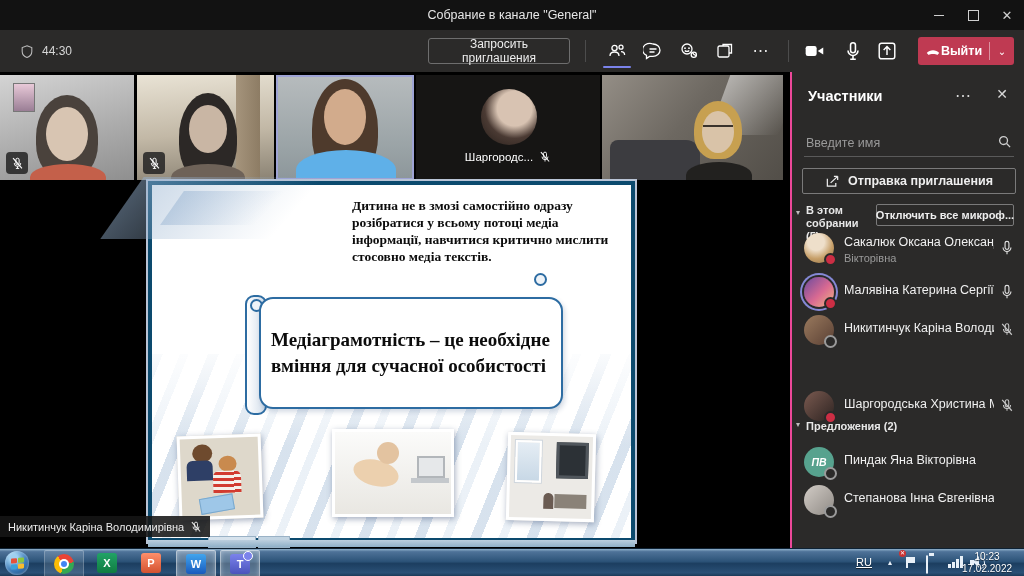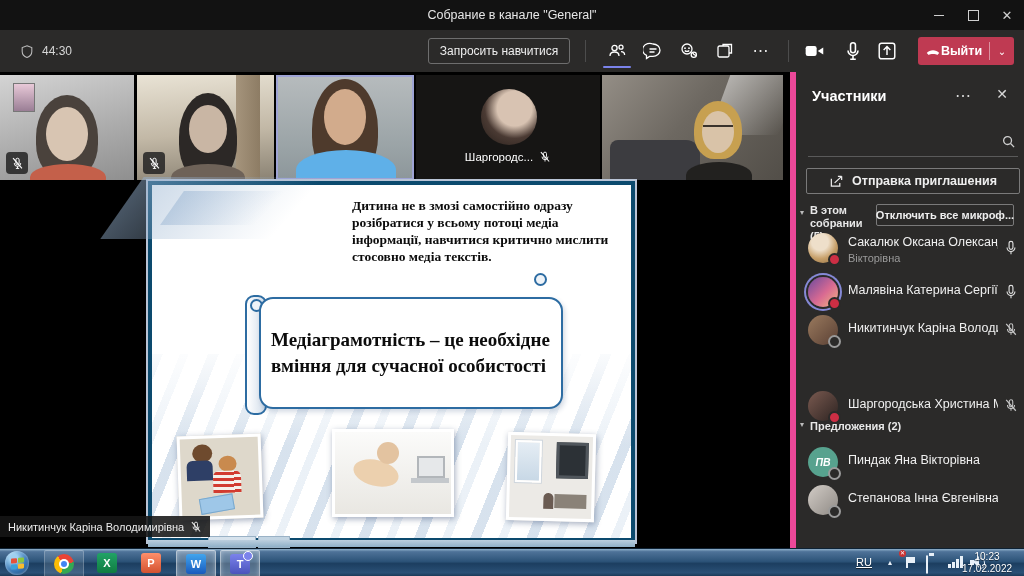--- a/index.html
+++ b/index.html
@@ -96,21 +96,21 @@
   .kidwatch{position:absolute;left:34px;bottom:9px;width:10px;height:16px;border-radius:5px 5px 0 0;background:#6a5b52;}
 
   .below-strip{position:absolute;left:148px;top:468px;width:487px;height:7px;background:linear-gradient(#bccfde,#8fb0c8);}
   .below-tab{position:absolute;left:208px;top:464px;width:46px;height:10px;background:#d7e3ed;border:1px solid #9ab2c6;}
   .below-tab2{position:absolute;left:258px;top:464px;width:30px;height:10px;background:#c2d4e2;border:1px solid #9ab2c6;}
 
   .presenter-tag{position:absolute;left:0;top:444px;height:21px;background:rgba(22,22,22,.88);
     display:flex;align-items:center;gap:6px;padding:0 8px;color:#ececec;font-size:11px;}
 
   
-  .panel{position:absolute;left:790px;top:72px;width:234px;height:476px;background:#2b2a29;border-left:6px solid #ec4899;box-sizing:border-box;}
+  .panel{position:absolute;left:790px;top:72px;width:234px;height:476px;background:#2b2a29;border-left:2px solid #ec4899;box-sizing:border-box;}
   .panel-header{position:absolute;left:0;top:14px;width:100%;height:24px;}
   .panel-title{position:absolute;left:16px;top:2px;color:#fff;font-size:14.5px;font-weight:bold;}
   .panel-more{position:absolute;right:52px;top:0;color:#d8d8d8;font-size:16px;letter-spacing:1px;}
   .panel-close{position:absolute;right:16px;top:0;color:#d8d8d8;font-size:14px;}
   .search-row{position:absolute;left:12px;top:58px;width:210px;height:26px;border-bottom:1px solid #5a5a5a;}
   .search-input{position:absolute;left:0;top:0;width:180px;height:24px;background:transparent;border:none;outline:none;
     color:#e8e8e8;font-size:12.5px;font-family:"Liberation Sans",sans-serif;}
   .search-input::placeholder{color:#9a9a9a;}
   .search-ico{position:absolute;right:2px;top:4px;color:#cfcfcf;}
   .invite-btn{position:absolute;left:10px;top:96px;width:214px;height:26px;border:1px solid #7a7a7a;border-radius:2px;
@@ -205,21 +205,21 @@
     </div>
   </div>
 
   <div class="controlbar">
     <div class="timer-wrap">
       <svg width="14" height="15" viewBox="0 0 16 16">
           <path d="M8 1.5 13.5 3.5 V8 C13.5 11.5 11 13.8 8 14.8 C5 13.8 2.5 11.5 2.5 8 V3.5 Z" fill="none" stroke="#bdbdbd" stroke-width="1.2"></path>
         </svg>
       <span class="timer">44:30</span>
     </div>
-    <button class="req-btn">Запросить навчитися</button>
+    <button class="req-btn">Запросить приглашения</button>
     <div class="vsep" style="left:585px;"></div>
 
     <div class="tb-icon" style="left:604px;">
       <svg width="22" height="20" viewBox="0 0 20 20">
           <g fill="none" stroke="#fff" stroke-width="1.3">
             <circle cx="7.5" cy="7" r="2.6"></circle>
             <path d="M3 15 c0-2.5 2-4 4.5-4 s4.5 1.5 4.5 4"></path>
             <circle cx="14" cy="6.2" r="2"></circle>
             <path d="M14 10.6 c2.2 0 3.6 1.4 3.6 3.4"></path>
           </g>
@@ -418,20 +418,21 @@
   </div>
 
   <aside class="panel">
     <div class="panel-header">
       <span class="panel-title">Участники</span>
       <span class="panel-more">⋯</span>
       <span class="panel-close">✕</span>
     </div>
 
     <div class="search-row">
+      <input class="search-input" placeholder="Введите имя" style="">
       <span class="search-ico">
         <svg width="15" height="15" viewBox="0 0 16 16">
             <g fill="none" stroke="#cfcfcf" stroke-width="1.4">
               <circle cx="7" cy="7" r="4.2"></circle>
               <path d="M10.2 10.2 14 14"></path>
             </g>
           </svg>
       </span>
     </div>
 

